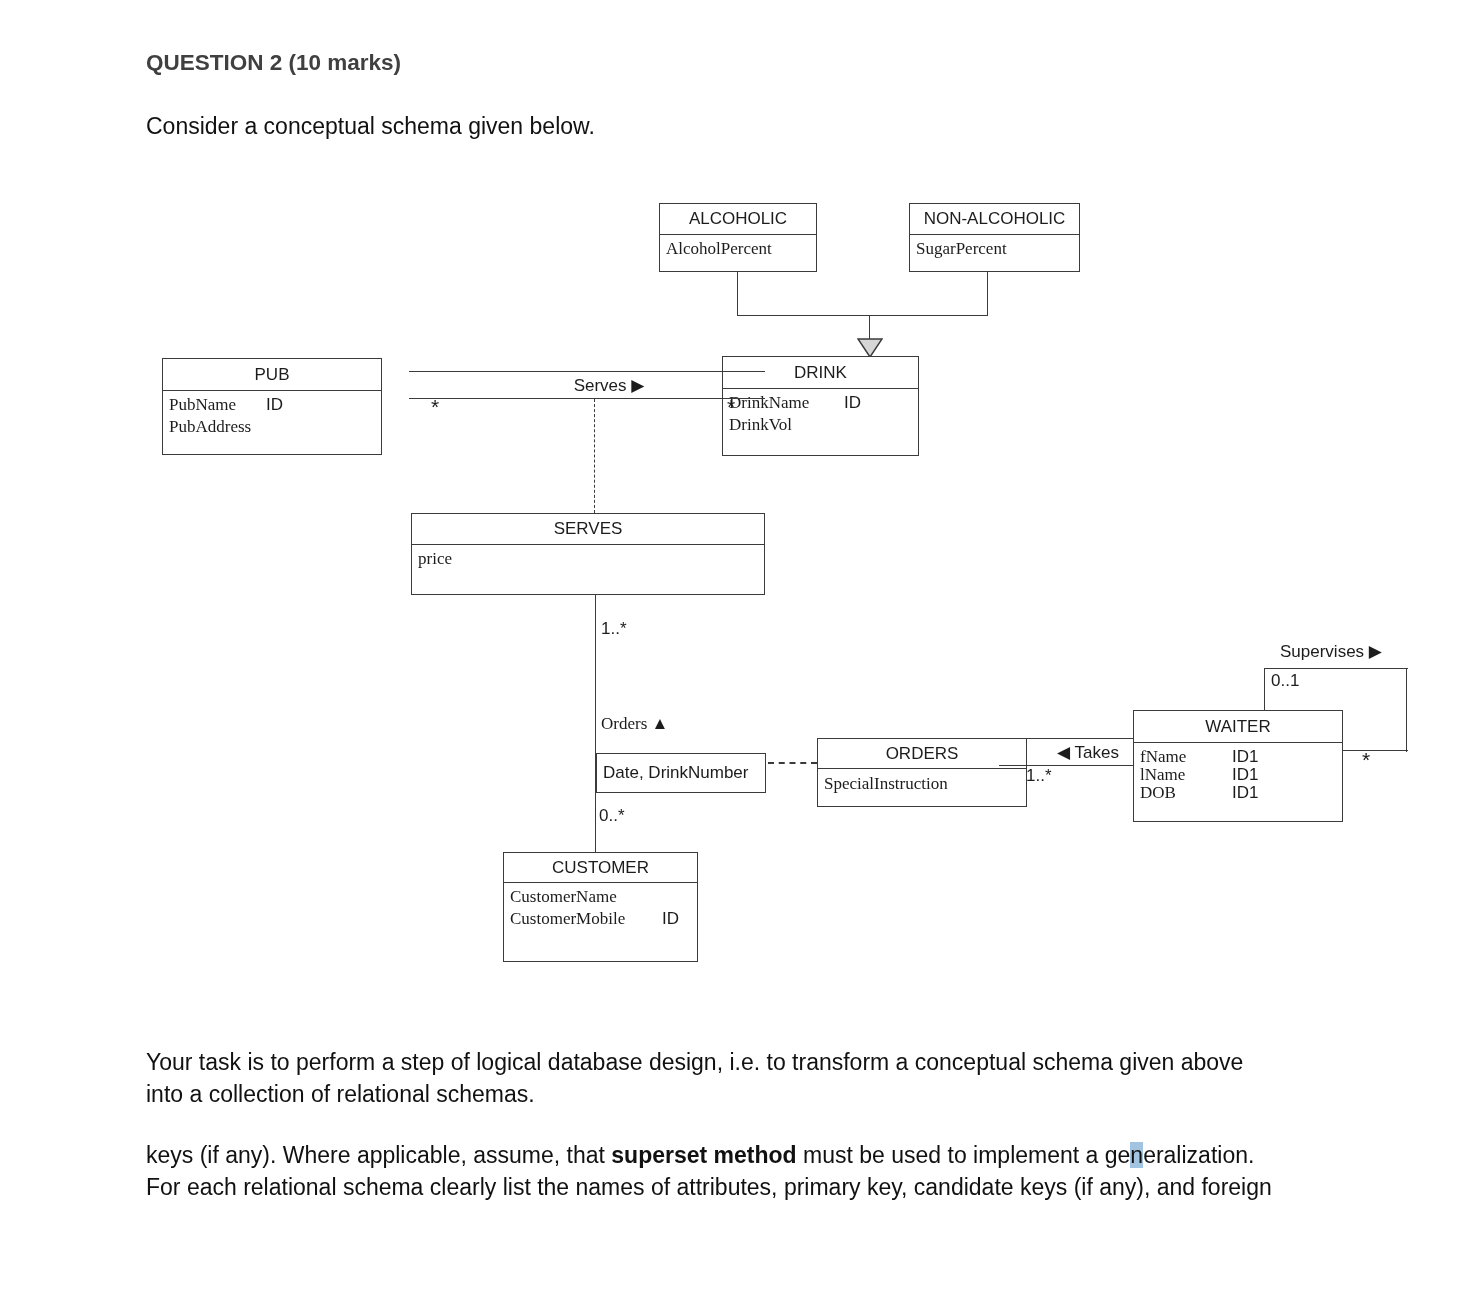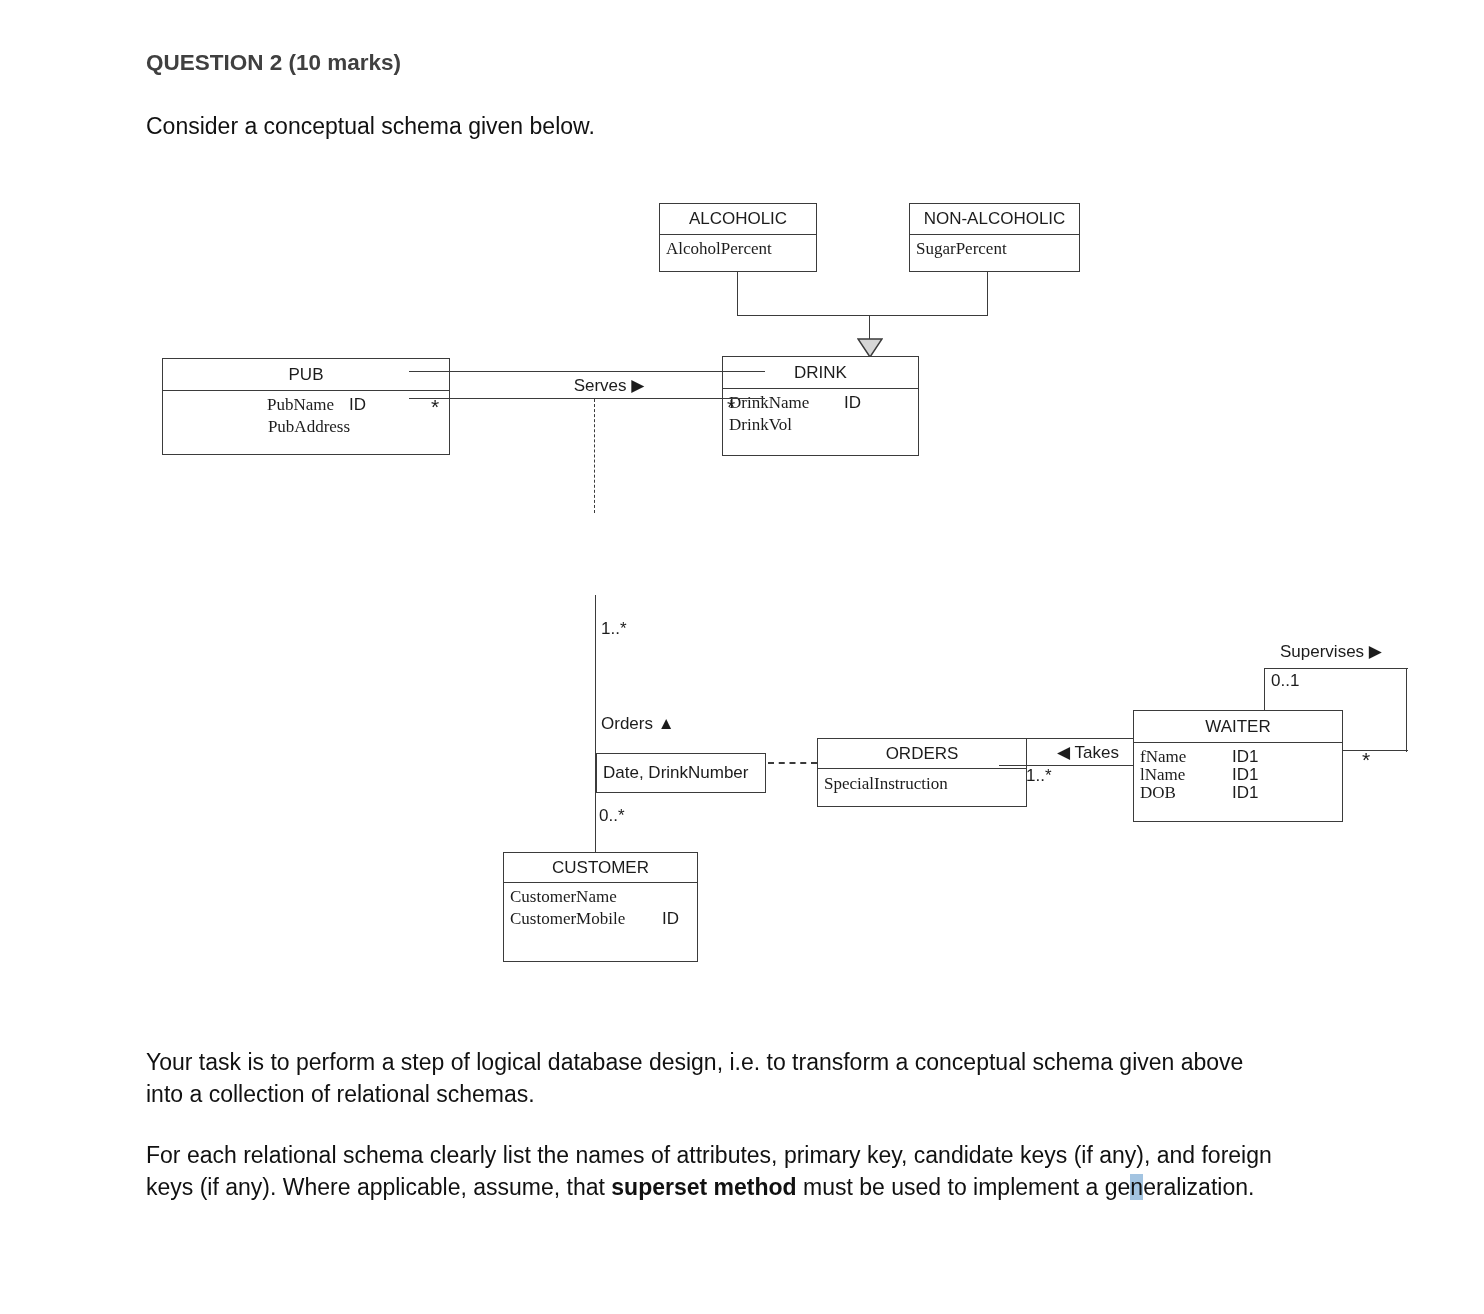--- a/index.html
+++ b/index.html
@@ -56,21 +56,21 @@
   </div>
 
   <div class="vline" style="left:737px;top:272px;height:43px;"></div>
   <div class="vline" style="left:987px;top:271px;height:44px;"></div>
   <div class="hline" style="left:737px;top:315px;width:251px;"></div>
   <div class="vline" style="left:869px;top:315px;height:25px;"></div>
   <svg width="26" height="20" style="position:absolute;left:857px;top:338px;">
     <polygon points="1,1 25,1 13,19" fill="#d6d6d6" stroke="#3b3b3b" stroke-width="1.5"></polygon>
   </svg>
 
-  <div class="entity w-pub" style="left:162px;top:358px;width:288px;height:97px;text-align:center;">
+  <div class="entity w-pub" style="left:162px;top:358px;width:220px;height:97px;">
     <div class="etitle" style="height:32px;">PUB</div>
     <div class="eattrs">
       <div class="arow"><span class="aname">PubName</span><span>ID</span></div>
       <div class="arow"><span class="aname">PubAddress</span></div>
     </div>
   </div>
 
   <div class="entity w-drink" style="left:722px;top:356px;width:197px;height:100px;">
     <div class="etitle" style="height:32px;">DRINK</div>
     <div class="eattrs">
@@ -79,24 +79,30 @@
     </div>
   </div>
 
   <div class="strip" style="left:409px;top:371px;width:356px;height:28px;">
     <span>Serves ▶</span>
   </div>
   <div class="dlabel star" style="left:431px;top:399px;">*</div>
   <div class="dlabel star" style="left:727px;top:399px;">*</div>
   <div class="vdash" style="left:594px;top:399px;height:114px;"></div>
 
+  <div class="entity" style="left:411px;top:513px;width:354px;height:82px;">
+    <div class="etitle" style="height:31px;">SERVES</div>
+    <div class="eattrs">
+      <div class="arow"><span class="aname">price</span></div>
+    </div>
+  </div>
 
   <div class="vline" style="left:595px;top:595px;height:257px;"></div>
   <div class="dlabel" style="left:601px;top:619px;">1..*</div>
-  <div class="dlabel" style="left:601px;top:714px;">Orders ▲</div>
+  <div class="dlabel" style="left:601px;top:714px;font-family:Liberation Serif, serif;">Orders ▲</div>
   <div class="qualbox" style="left:596px;top:753px;width:170px;height:40px;">
     <span>Date, DrinkNumber</span>
   </div>
   <div class="dlabel" style="left:599px;top:806px;">0..*</div>
   <div class="hdash" style="left:768px;top:762px;width:49px;"></div>
 
   <div class="entity" style="left:817px;top:738px;width:210px;height:69px;">
     <div class="etitle" style="height:30px;">ORDERS</div>
     <div class="eattrs" style="padding-top:4px;">
       <div class="arow"><span class="aname">SpecialInstruction</span></div>
@@ -132,17 +138,17 @@
       <div class="arow"><span class="aname">CustomerMobile</span><span>ID</span></div>
     </div>
   </div>
 
   <div class="bodytext" style="top:1046px;">
     <div>Your task is to perform a step of logical database design, i.e. to transform a conceptual schema given above</div>
     <div>into a collection of relational schemas.</div>
   </div>
 
   <div class="bodytext" style="top:1139px;">
+    <div><span>keys (if any). Where applicable, assume, that </span><b>superset method</b><span> must be used to implement a ge</span><span class="hl">n</span><span>eralization.</span></div>
     <div>For each relational schema clearly list the names of attributes, primary key, candidate keys (if any), and foreign</div>
-    <div><span>keys (if any). Where applicable, assume, that </span><b>superset method</b><span> must be used to implement a ge</span><span class="hl">n</span><span>eralization.</span></div>
   </div>
 
 </div>
 
 </body></html>

